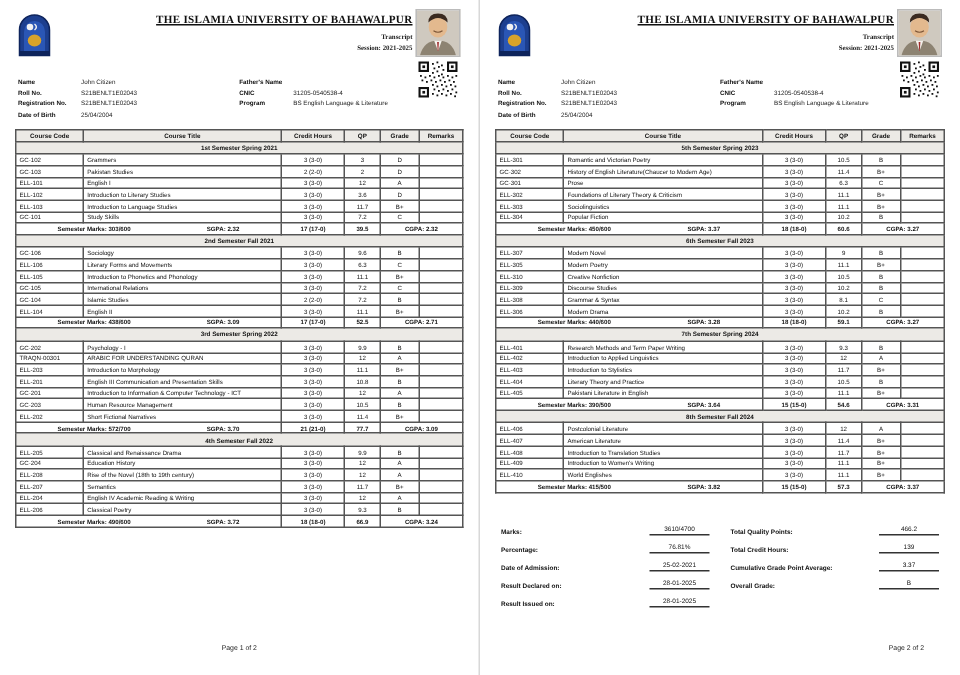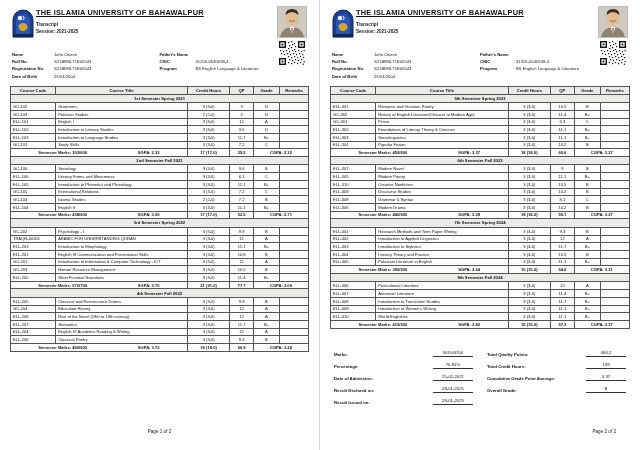--- a/index.html
+++ b/index.html
@@ -19,21 +19,21 @@
   }
   .page.left{border-right:1px solid #d8d8d8;}
 
   
   .hdr{display:flex;align-items:flex-start;height:44px;}
   .crest{
     width:26px;height:30px;flex:0 0 26px;margin-top:2px;
     position:relative;
   }
   .crest svg{display:block;}
-  .hdr-mid{flex:1;text-align:left;padding-top:2px;}
+  .hdr-mid{flex:1;text-align:right;padding-top:2px;font-family:Liberation Serif, serif;}
   .uni-name{
     font-size:7.4px;font-weight:bold;color:#111;
     text-decoration:underline;letter-spacing:.2px;white-space:nowrap;
   }
   .doc-type{font-size:4.6px;font-weight:bold;color:#222;margin-top:5px;}
   .session{font-size:4.6px;font-weight:bold;color:#222;margin-top:2px;}
   .hdr-right{width:34px;flex:0 0 34px;display:flex;flex-direction:column;align-items:center;gap:2px;}
   .photo{
     width:28px;height:30px;border:0.5px solid #bbb;overflow:hidden;background:#e9e6e0;
     position:relative;

